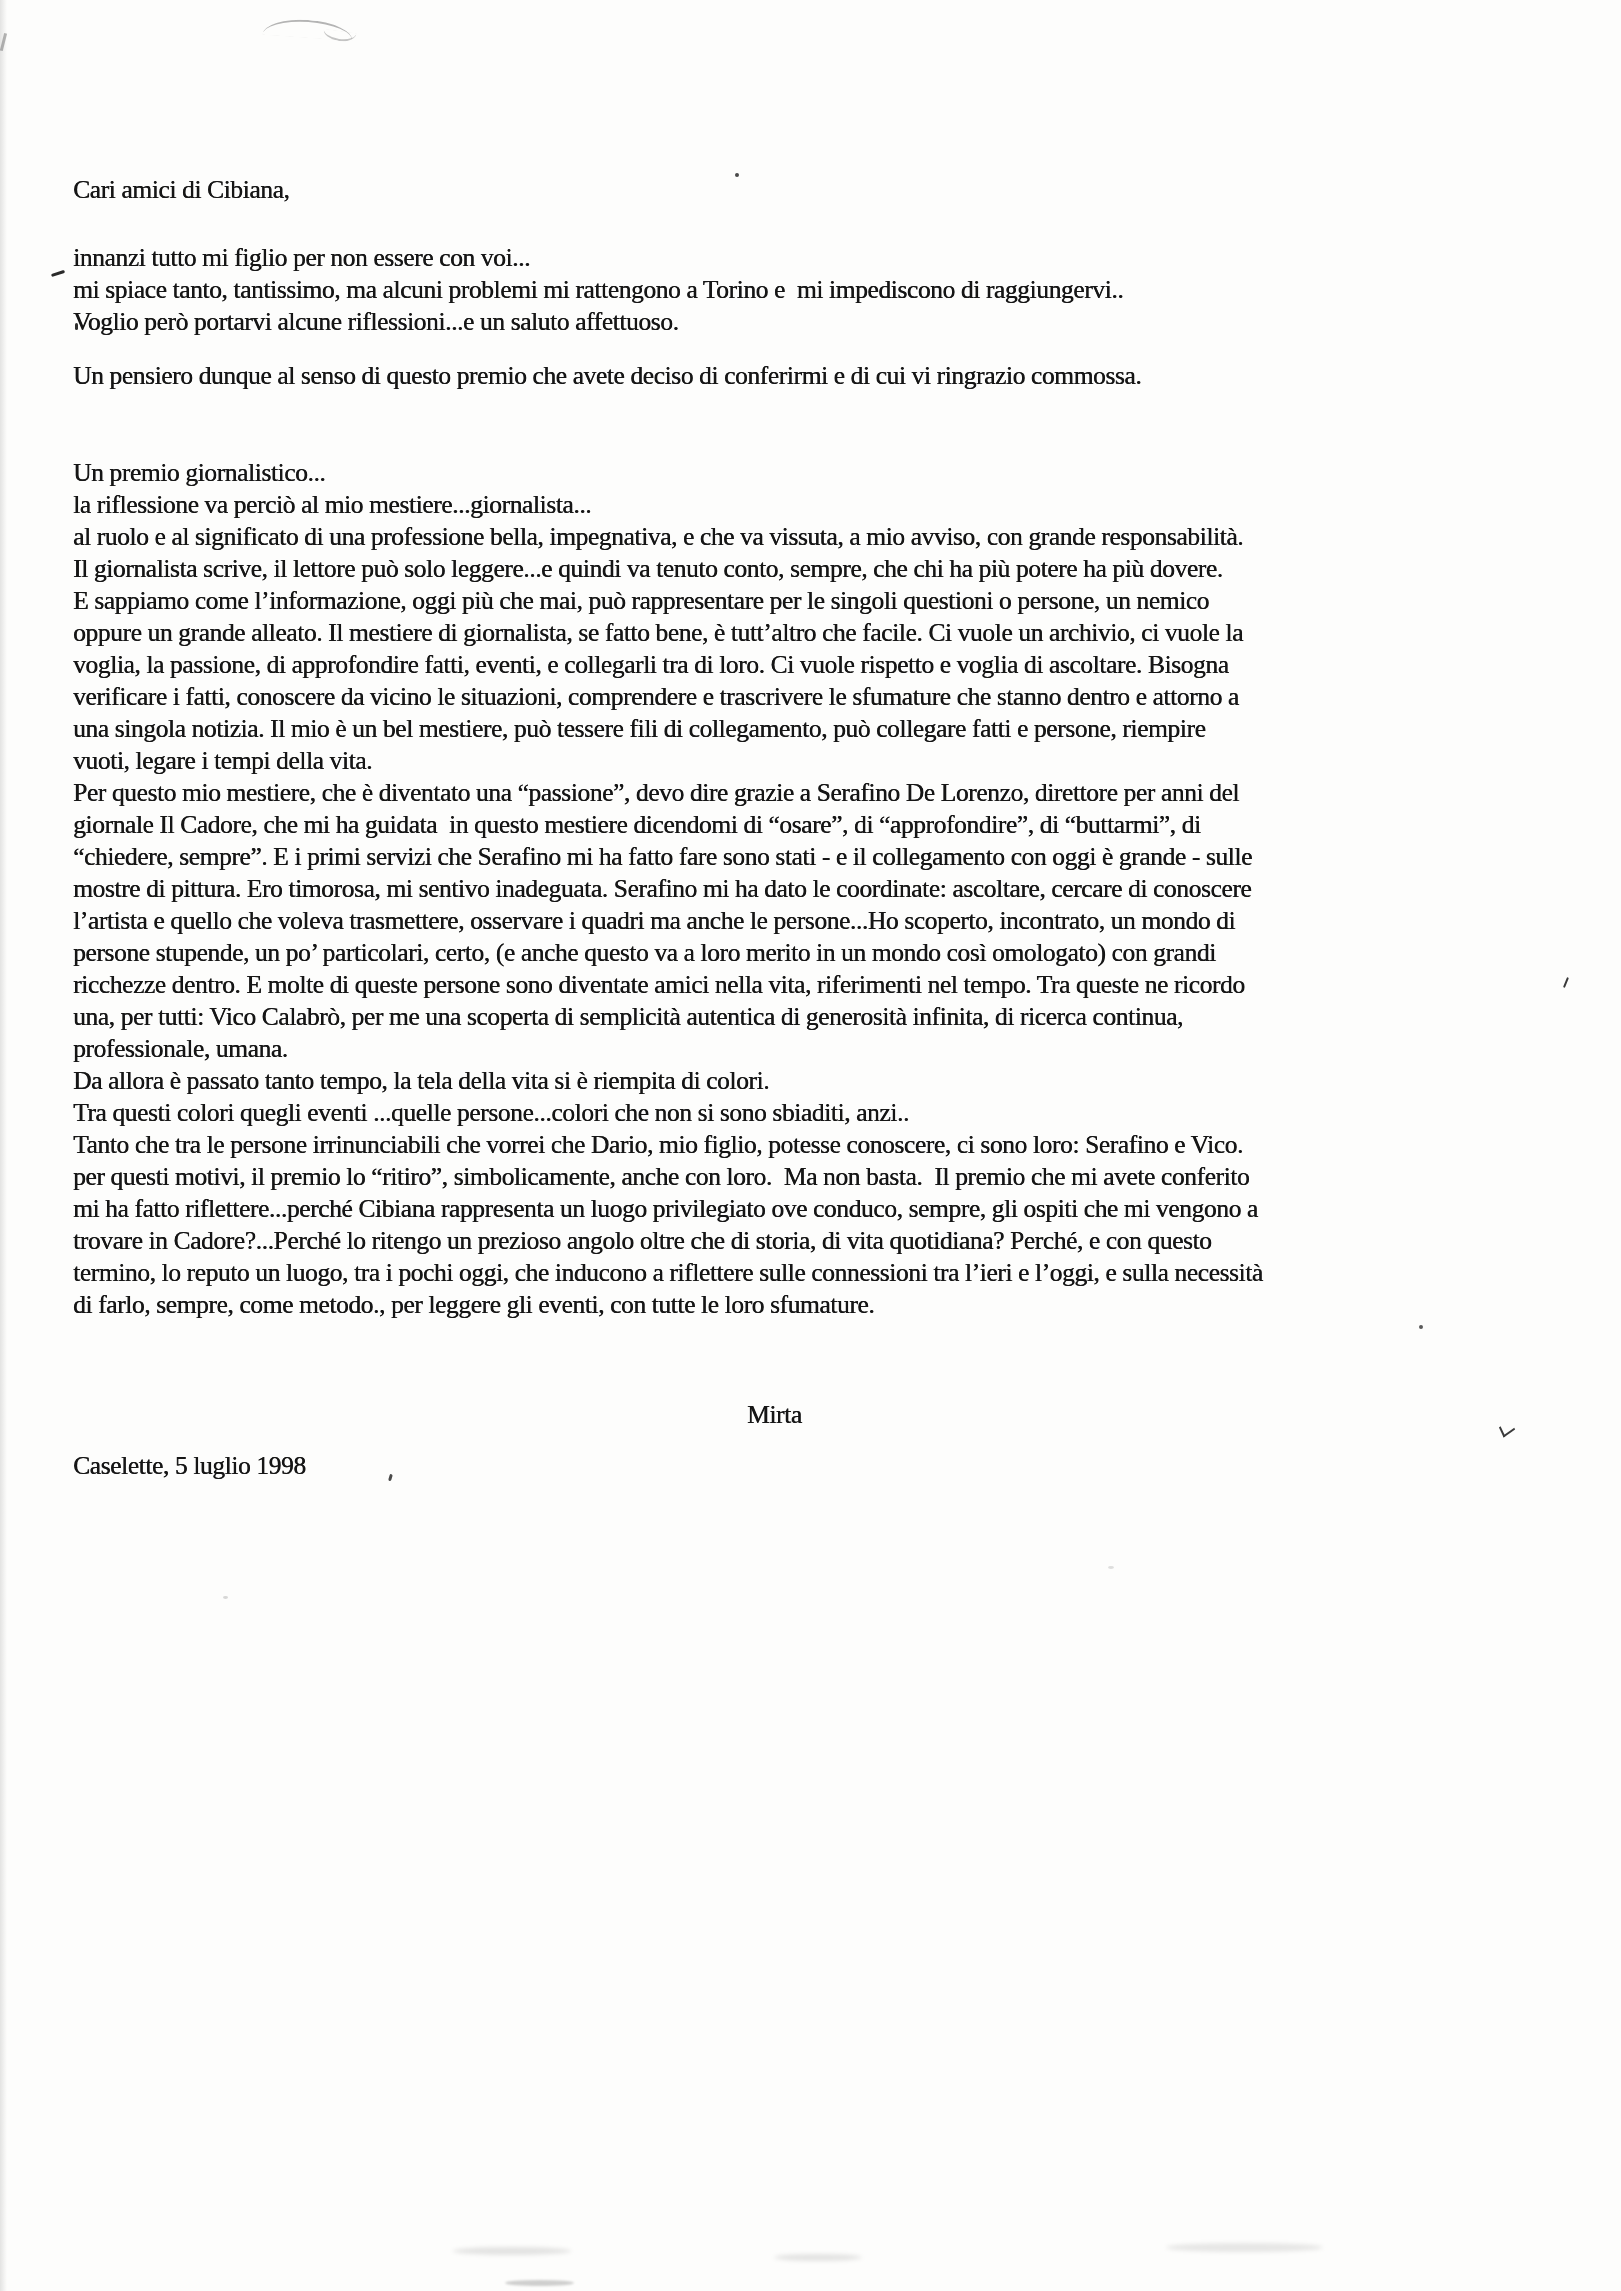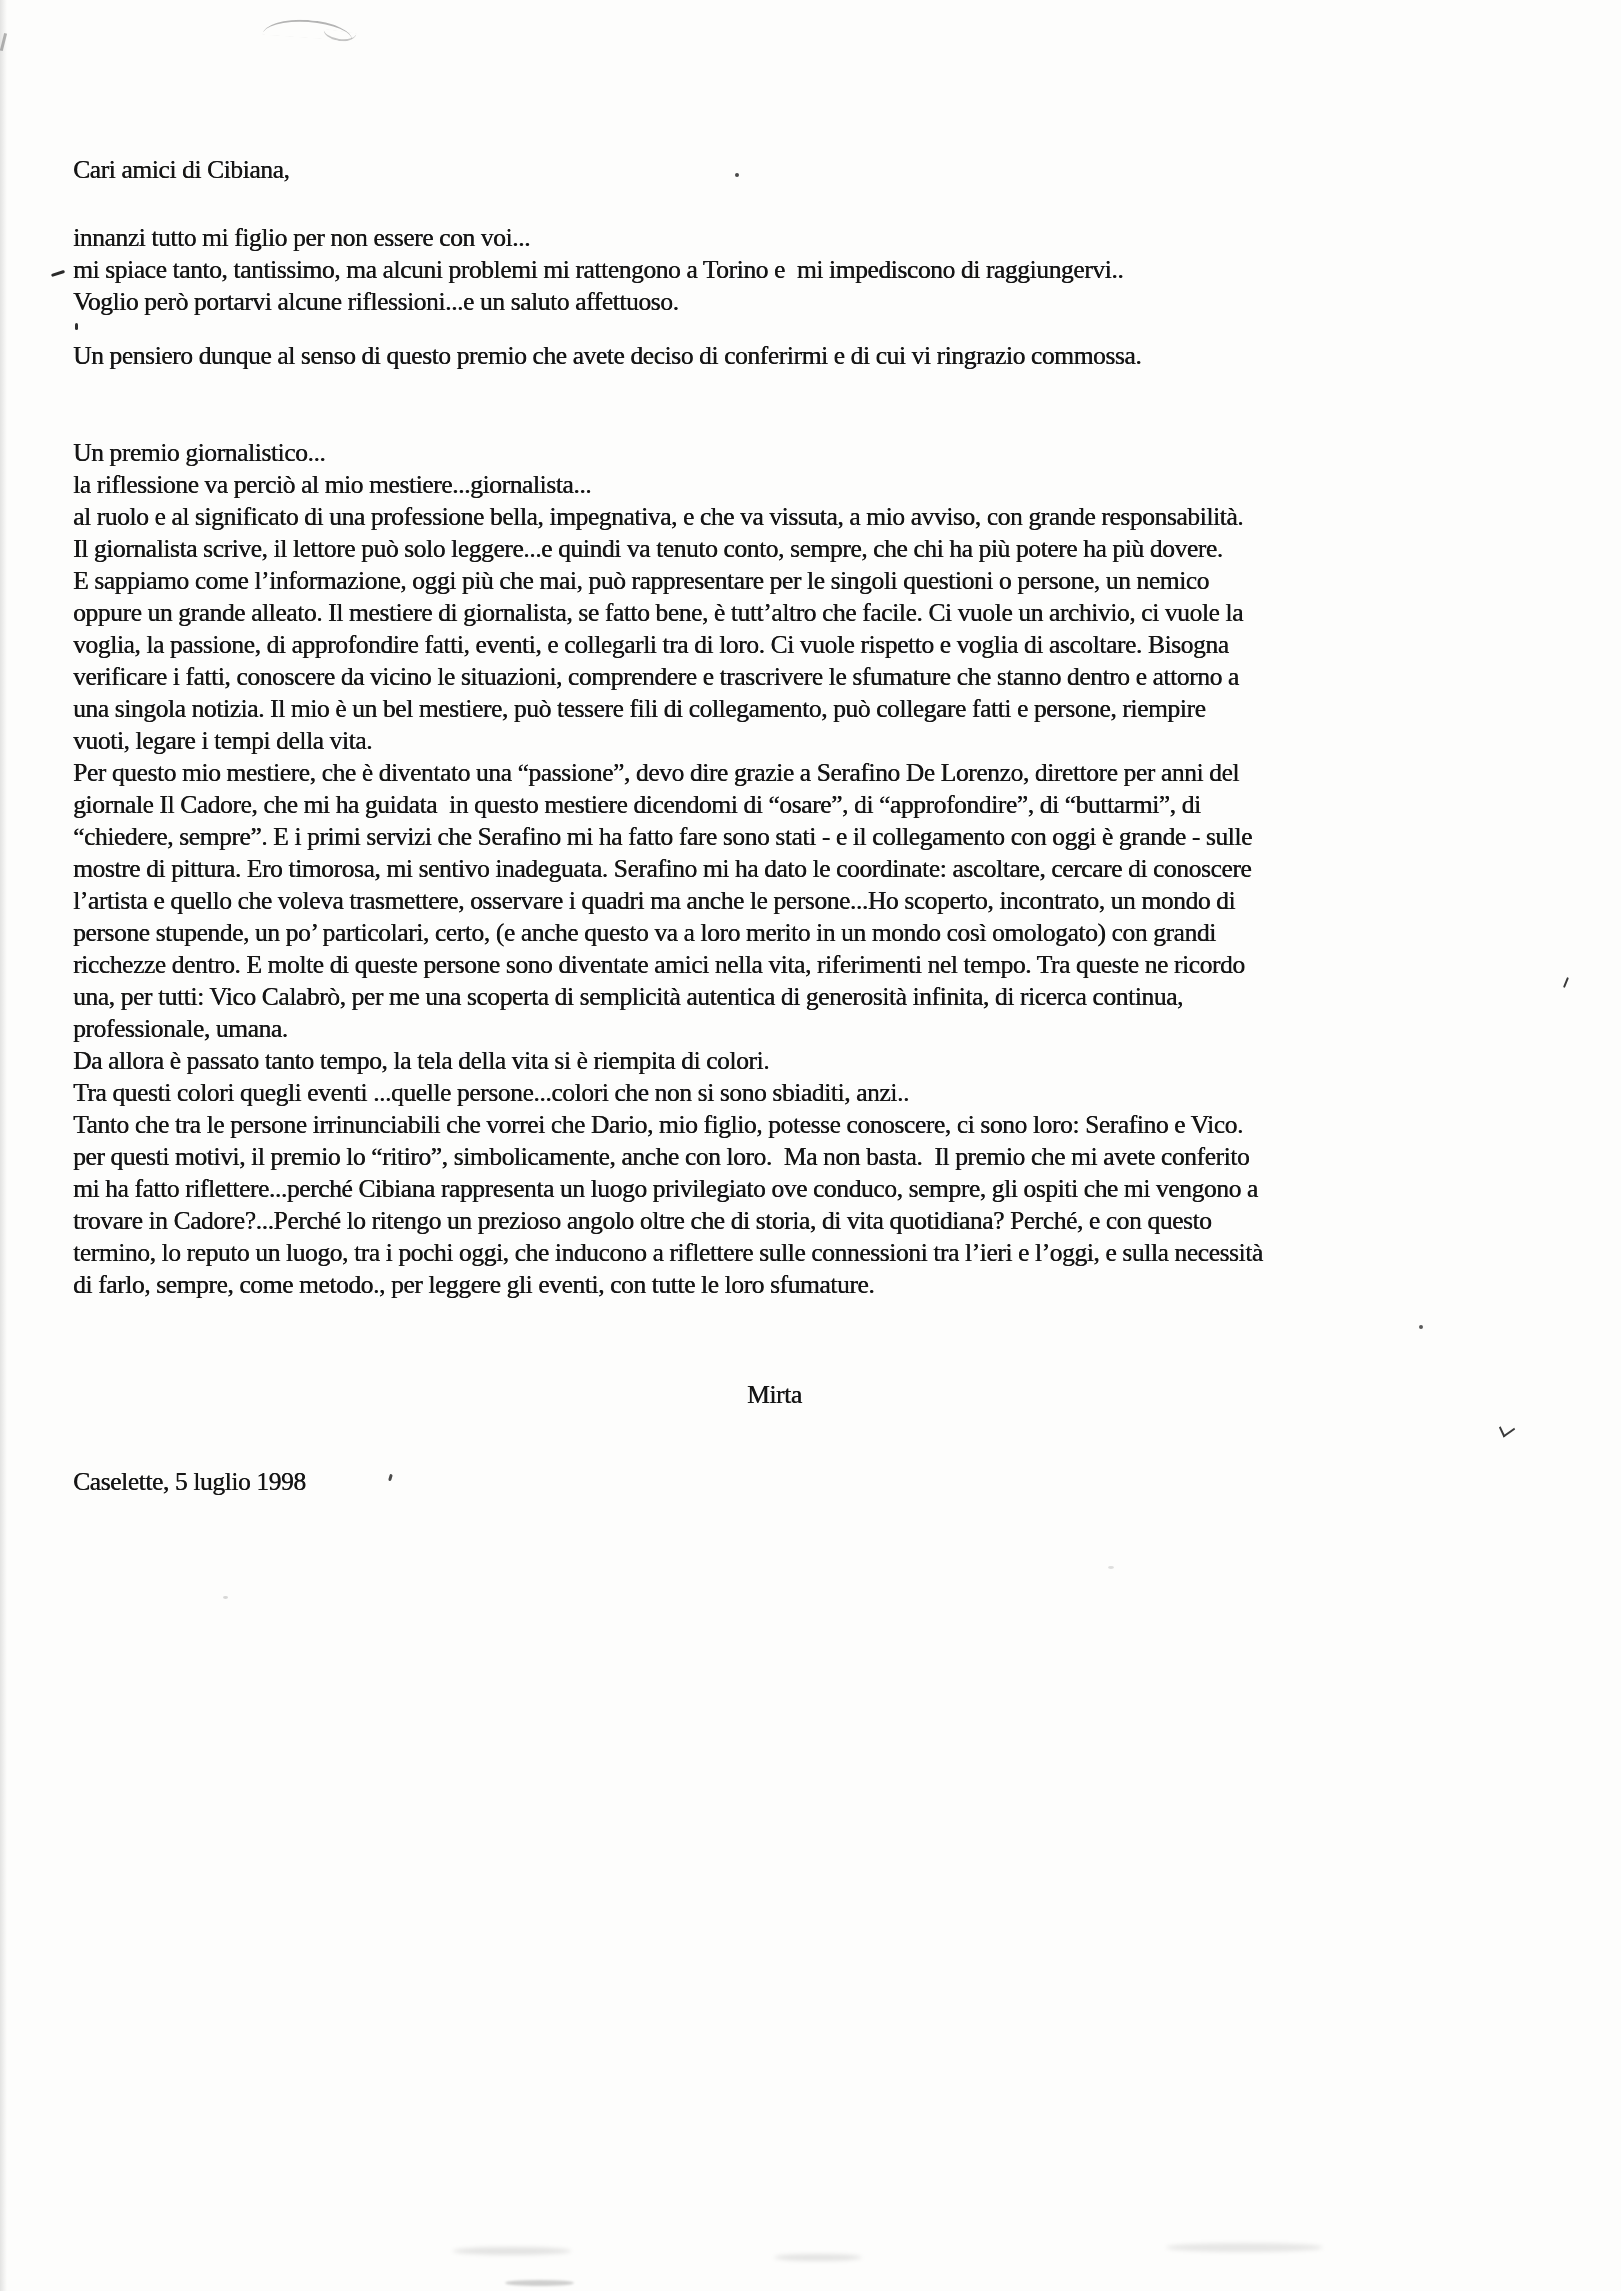--- a/index.html
+++ b/index.html
@@ -18,29 +18,30 @@
     background:linear-gradient(to right, rgba(0,0,0,.10), rgba(0,0,0,0));
   }
   .txtblock{
     position:absolute;
     left:73px;
     font-size:25.5px;
     line-height:32px;
     letter-spacing:-0.4px;
     white-space:pre;
     text-shadow:0.4px 0 0 currentColor; 
+    margin-top:20px;
   }
   .line{white-space:pre;}
   #block-salutation{top:154px;}
   #block-apology{top:222px;}
   #block-thanks{top:340px;}
   #block-reflection{top:437px;}
   #block-closing{top:1318px;}
   #signature{top:1379px;left:747px;}
-  #dateline{top:1466px;}
+  #dateline{top:1430px;}
 
   
   .artifact{position:absolute;pointer-events:none;}
   .top-edge-smudge{
     left:263px;top:19.6px;width:90px;height:15.7px;
     border-top:2px solid rgba(120,120,120,.55);
     border-radius:50%/100% 100% 0 0;
     transform:rotate(4deg);
   }
   .top-edge-smudge2{

